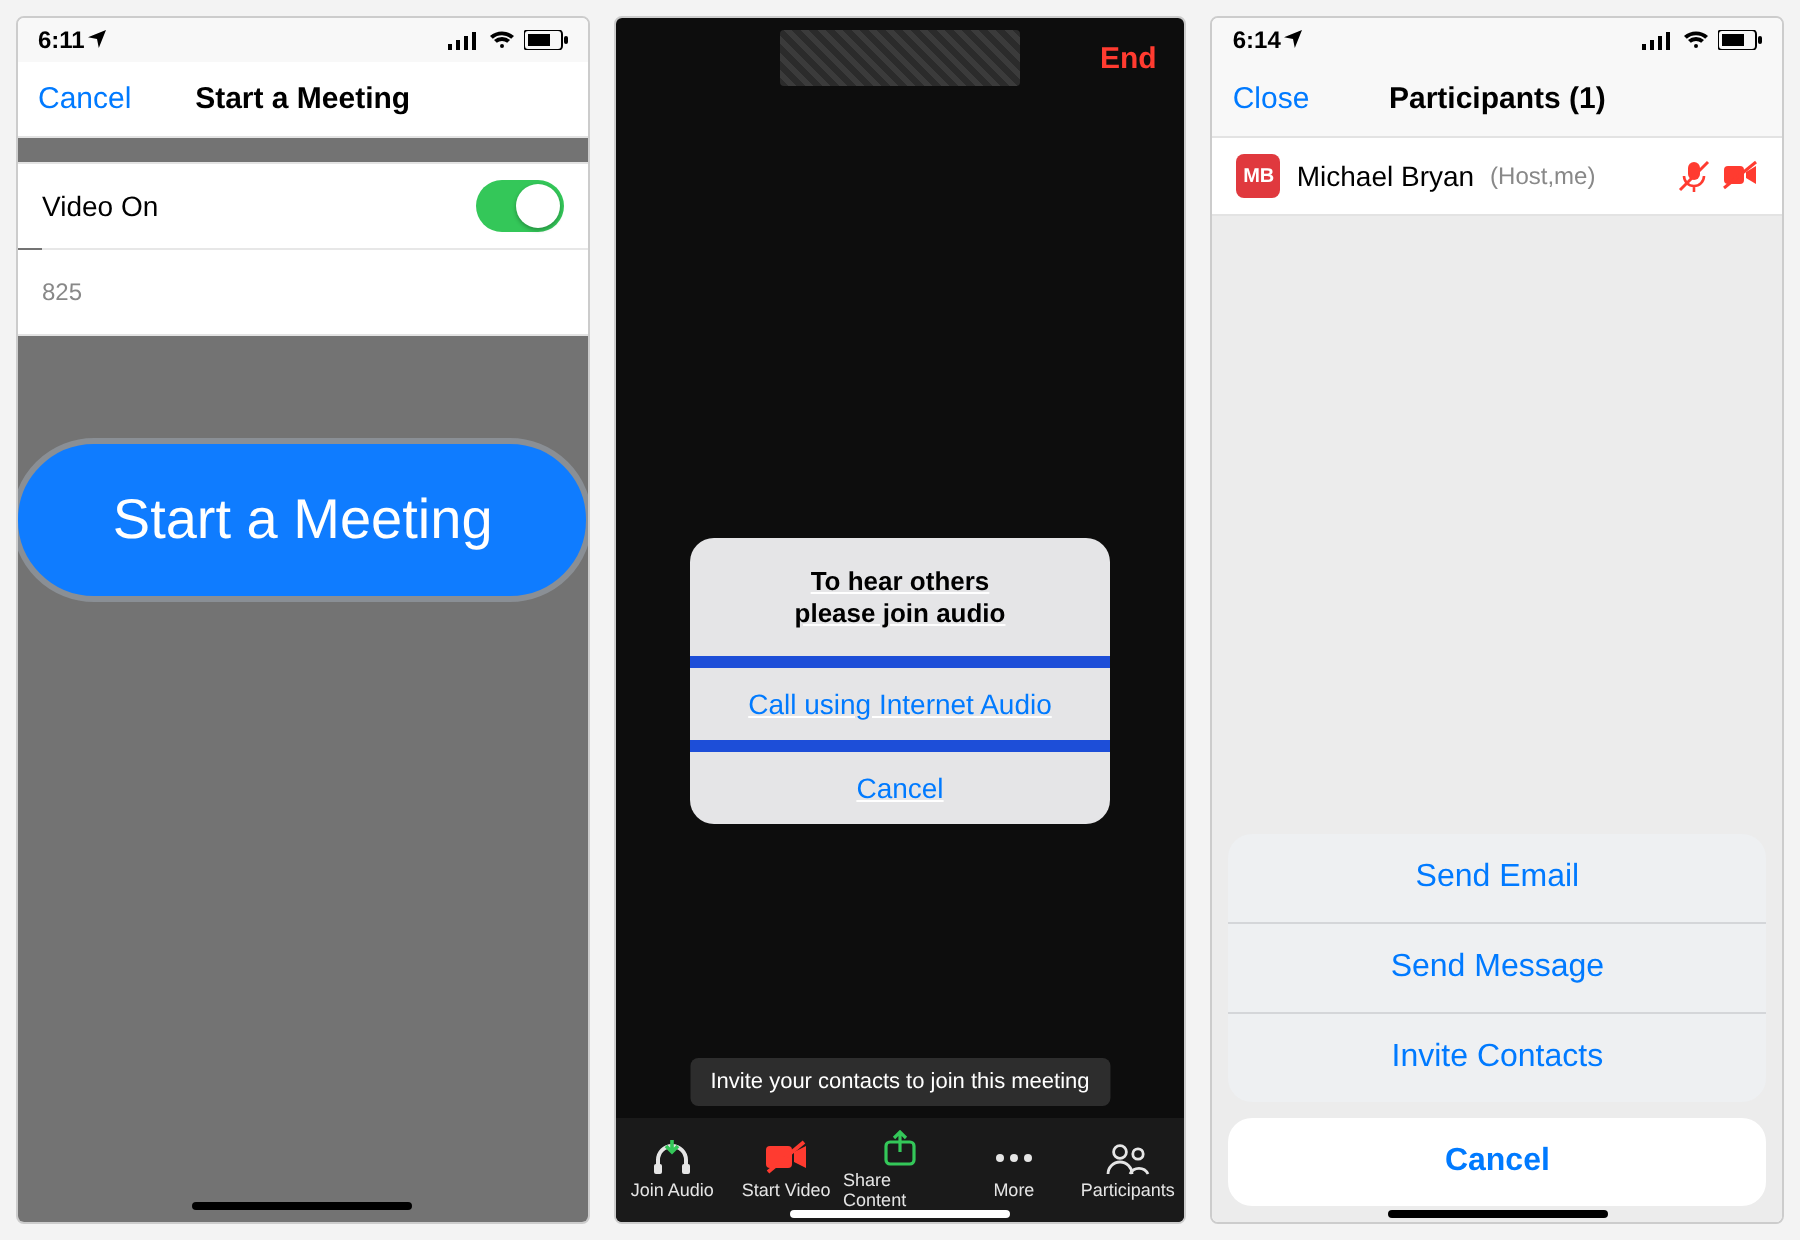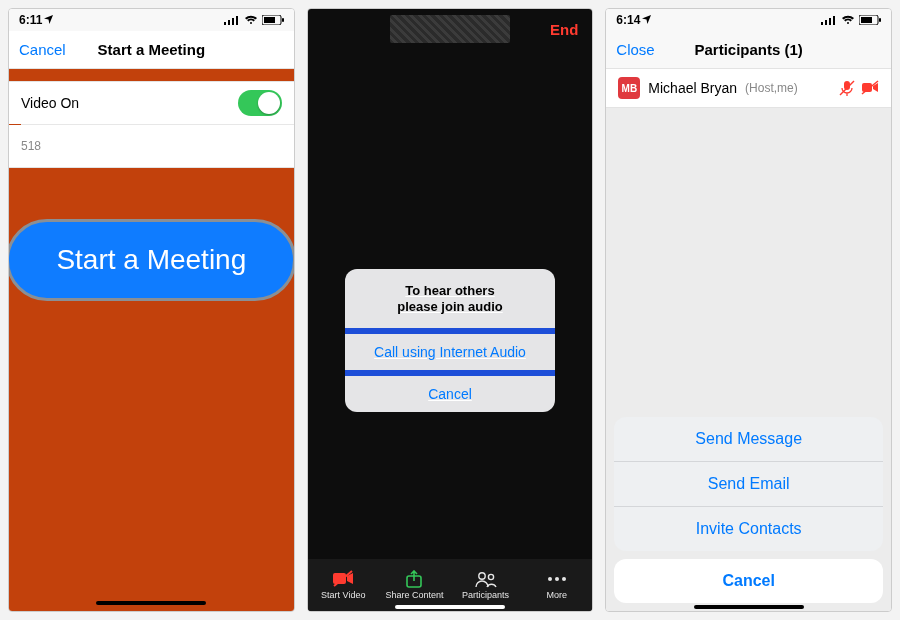--- a/index.html
+++ b/index.html
@@ -69,21 +69,21 @@
     pointer-events:auto;
     width: 290px;
     padding: 22px 8px;
     background:#0f7cff;
     border:3px solid #8a8f95;
     border-radius: 60px;
     color:#fff; font-size:28px; font-weight:500;
     text-align:center;
   }
 
-  .s1-body { background:#c2410c; flex:1; position:relative; }
+  .s1-body { background:#737373; flex:1; position:relative; }
 
   
   .home-ind{
     position:absolute; bottom:6px; left:50%; transform:translateX(-50%);
     width:110px; height:4px; border-radius:2px; background:#000;
   }
   .home-ind.light{ background:#fff; }
 
   
   .s2-root{ background:#0d0d0d; flex:1; position:relative; color:#fff;}
@@ -199,21 +199,21 @@
   <div class="s1-body">
     <div style="height:12px;"></div>
     <div class="list-group">
       <div class="list-row">
         <span>Video On</span>
         <span class="toggle"></span>
       </div>
       <div class="list-sep"></div>
       <div class="list-row">
         <span class="row-sub">
-          <span class="sub">518</span>
+          <span class="sub">825</span>
         </span>
         <span class="toggle off" style="visibility:hidden"></span>
       </div>
     </div>
 
     <div class="big-blue-btn-wrap">
       <div class="big-blue-btn">Start a Meeting</div>
     </div>
 
     <div class="home-ind"></div>
@@ -230,53 +230,63 @@
 
     <div class="s2-alert">
       <div class="s2-alert-msg">
         <span>To hear others</span><br>
         <span>please join audio</span>
       </div>
       <div class="s2-alert-opt">Call using Internet Audio</div>
       <div class="s2-alert-opt">Cancel</div>
     </div>
 
+    <div class="s2-toast">Invite your contacts to join this meeting</div>
 
     <div class="s2-bar">
+      <div class="s2-bar-item">
+        <svg width="22" height="18">
+            <path d="M4 14 V10 a7 7 0 0 1 14 0 V14" fill="none" stroke="#e5e5e5" stroke-width="2"></path>
+            <rect x="2" y="12" width="4" height="5" rx="1" fill="#e5e5e5"></rect>
+            <rect x="16" y="12" width="4" height="5" rx="1" fill="#e5e5e5"></rect>
+            <path d="M11 0 L11 5 M8 3 l3 3 l3 -3" stroke="#34c759" stroke-width="1.8" fill="none"></path>
+          </svg>
+        <span>Join Audio</span>
+      </div>
       <div class="s2-bar-item">
         <svg width="22" height="18">
             <rect x="1" y="3" width="13" height="11" rx="2" fill="#ff3b30"></rect>
             <path d="M15 6 L21 3 V14 L15 11 Z" fill="#ff3b30"></path>
             <line x1="2" y1="16" x2="20" y2="1" stroke="#ff3b30" stroke-width="2"></line>
           </svg>
         <span>Start Video</span>
       </div>
       <div class="s2-bar-item">
         <svg width="20" height="18">
             <rect x="3" y="6" width="14" height="11" rx="2" fill="none" stroke="#34c759" stroke-width="1.6"></rect>
             <path d="M10 11 V1 M7 4 l3 -3 l3 3" fill="none" stroke="#34c759" stroke-width="1.6"></path>
           </svg>
         <span>Share Content</span>
-      </div>
-      <div class="s2-bar-item">
-        <svg width="24" height="18">
-            <circle cx="8" cy="6" r="3.2" fill="none" stroke="#e5e5e5" stroke-width="1.4"></circle>
-            <path d="M2 17 a6 6 0 0 1 12 0" fill="none" stroke="#e5e5e5" stroke-width="1.4"></path>
-            <circle cx="17" cy="7" r="2.6" fill="none" stroke="#e5e5e5" stroke-width="1.4"></circle>
-            <path d="M13 17 a5 5 0 0 1 9 0" fill="none" stroke="#e5e5e5" stroke-width="1.4"></path>
-          </svg>
-        <span>Participants</span>
       </div>
       <div class="s2-bar-item">
         <div class="dots">
             <span></span>
             <span></span>
             <span></span>
           </div>
         <span>More</span>
+      </div>
+      <div class="s2-bar-item">
+        <svg width="24" height="18">
+            <circle cx="8" cy="6" r="3.2" fill="none" stroke="#e5e5e5" stroke-width="1.4"></circle>
+            <path d="M2 17 a6 6 0 0 1 12 0" fill="none" stroke="#e5e5e5" stroke-width="1.4"></path>
+            <circle cx="17" cy="7" r="2.6" fill="none" stroke="#e5e5e5" stroke-width="1.4"></circle>
+            <path d="M13 17 a5 5 0 0 1 9 0" fill="none" stroke="#e5e5e5" stroke-width="1.4"></path>
+          </svg>
+        <span>Participants</span>
       </div>
     </div>
 
     <div class="home-ind light" style="bottom:2px;"></div>
   </div>
 </div>
 
 <div class="phone">
   <div class="status-bar light">
     <span>6:14</span>
@@ -323,22 +333,22 @@
         <svg width="18" height="16">
             <rect x="1" y="3" width="10" height="9" rx="2" fill="#ff3b30"></rect>
             <path d="M12 6 L17 3 V12 L12 9 Z" fill="#ff3b30"></path>
             <line x1="1" y1="14" x2="17" y2="1" stroke="#ff3b30" stroke-width="1.5"></line>
           </svg>
       </span>
     </div>
 
     <div class="sheet">
       <div class="sheet-group">
+        <div class="sheet-opt">Send Email</div>
         <div class="sheet-opt">Send Message</div>
-        <div class="sheet-opt">Send Email</div>
         <div class="sheet-opt">Invite Contacts</div>
       </div>
       <div class="sheet-cancel">Cancel</div>
     </div>
 
     <div class="home-ind" style="bottom:2px;"></div>
   </div>
 </div>
 
 </body></html>

